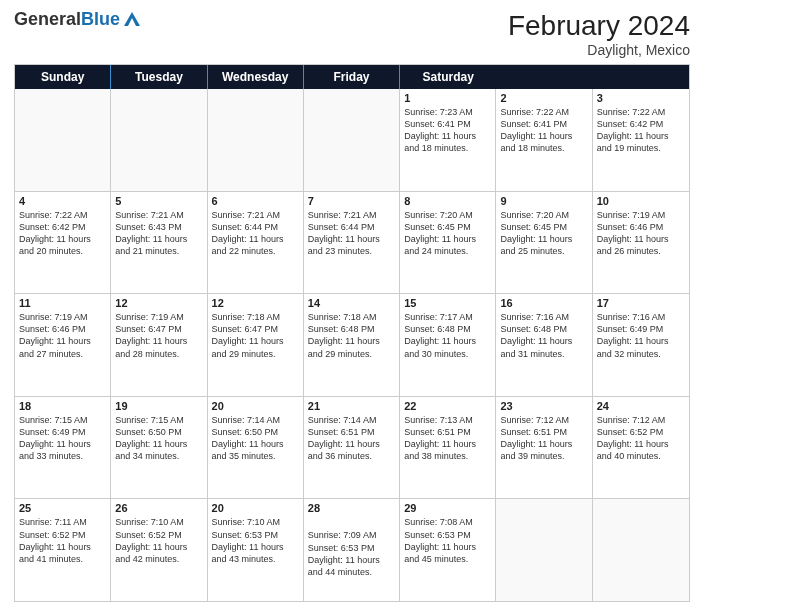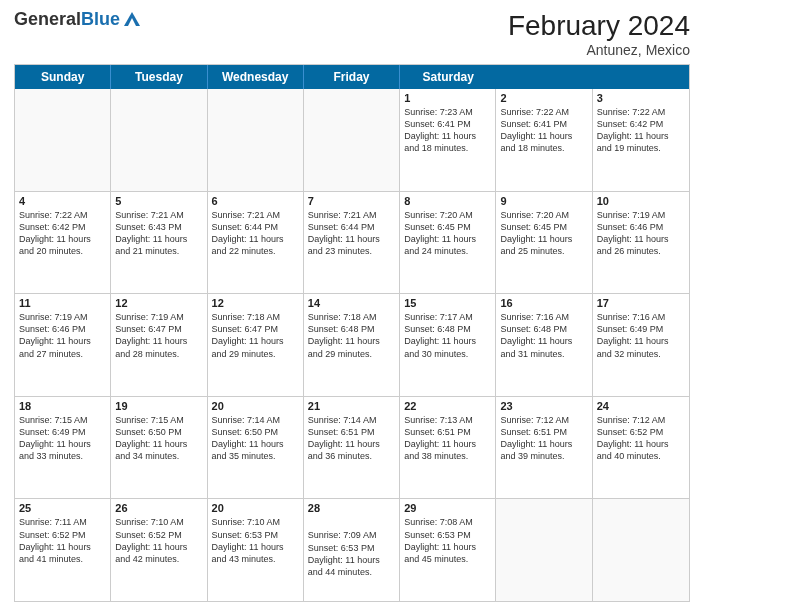--- a/index.html
+++ b/index.html
@@ -53,21 +53,21 @@
     }
     .calendar {
       flex: 1;
       display: flex;
       flex-direction: column;
       border: 1px solid #ccc;
     }
     .cal-header {
       display: grid;
       grid-template-columns: repeat(7, 1fr);
-      background: #0369a1;
+      background: #0f172a;
     }
     .cal-header-cell {
       color: #fff;
       font-size: 12px;
       font-weight: bold;
       text-align: center;
       padding: 5px 2px;
       border-right: 1px solid #3a8fd0;
     }
     .cal-header-cell:last-child { border-right: none; }
@@ -120,21 +120,21 @@
           </span>
           <svg class="logo-icon" viewBox="0 0 20 20" xmlns="http://www.w3.org/2000/svg">
             <polygon points="2,16 10,2 18,16" fill="#1a6faf"></polygon>
             <polygon points="6,16 10,8 14,16" fill="#fff"></polygon>
           </svg>
         </div>
       </div>
     </div>
     <div class="title-block">
       <div class="month-title">February 2024</div>
-      <div class="location">Antunez, Mexico</div>
+      <div class="location">Daylight, Mexico</div>
     </div>
   </div>
 
   <div class="calendar">
     <div class="cal-header">
       <div class="cal-header-cell">Sunday</div>
       <div class="cal-header-cell">Tuesday</div>
       <div class="cal-header-cell">Wednesday</div>
       <div class="cal-header-cell">Friday</div>
       <div class="cal-header-cell">Saturday</div>

